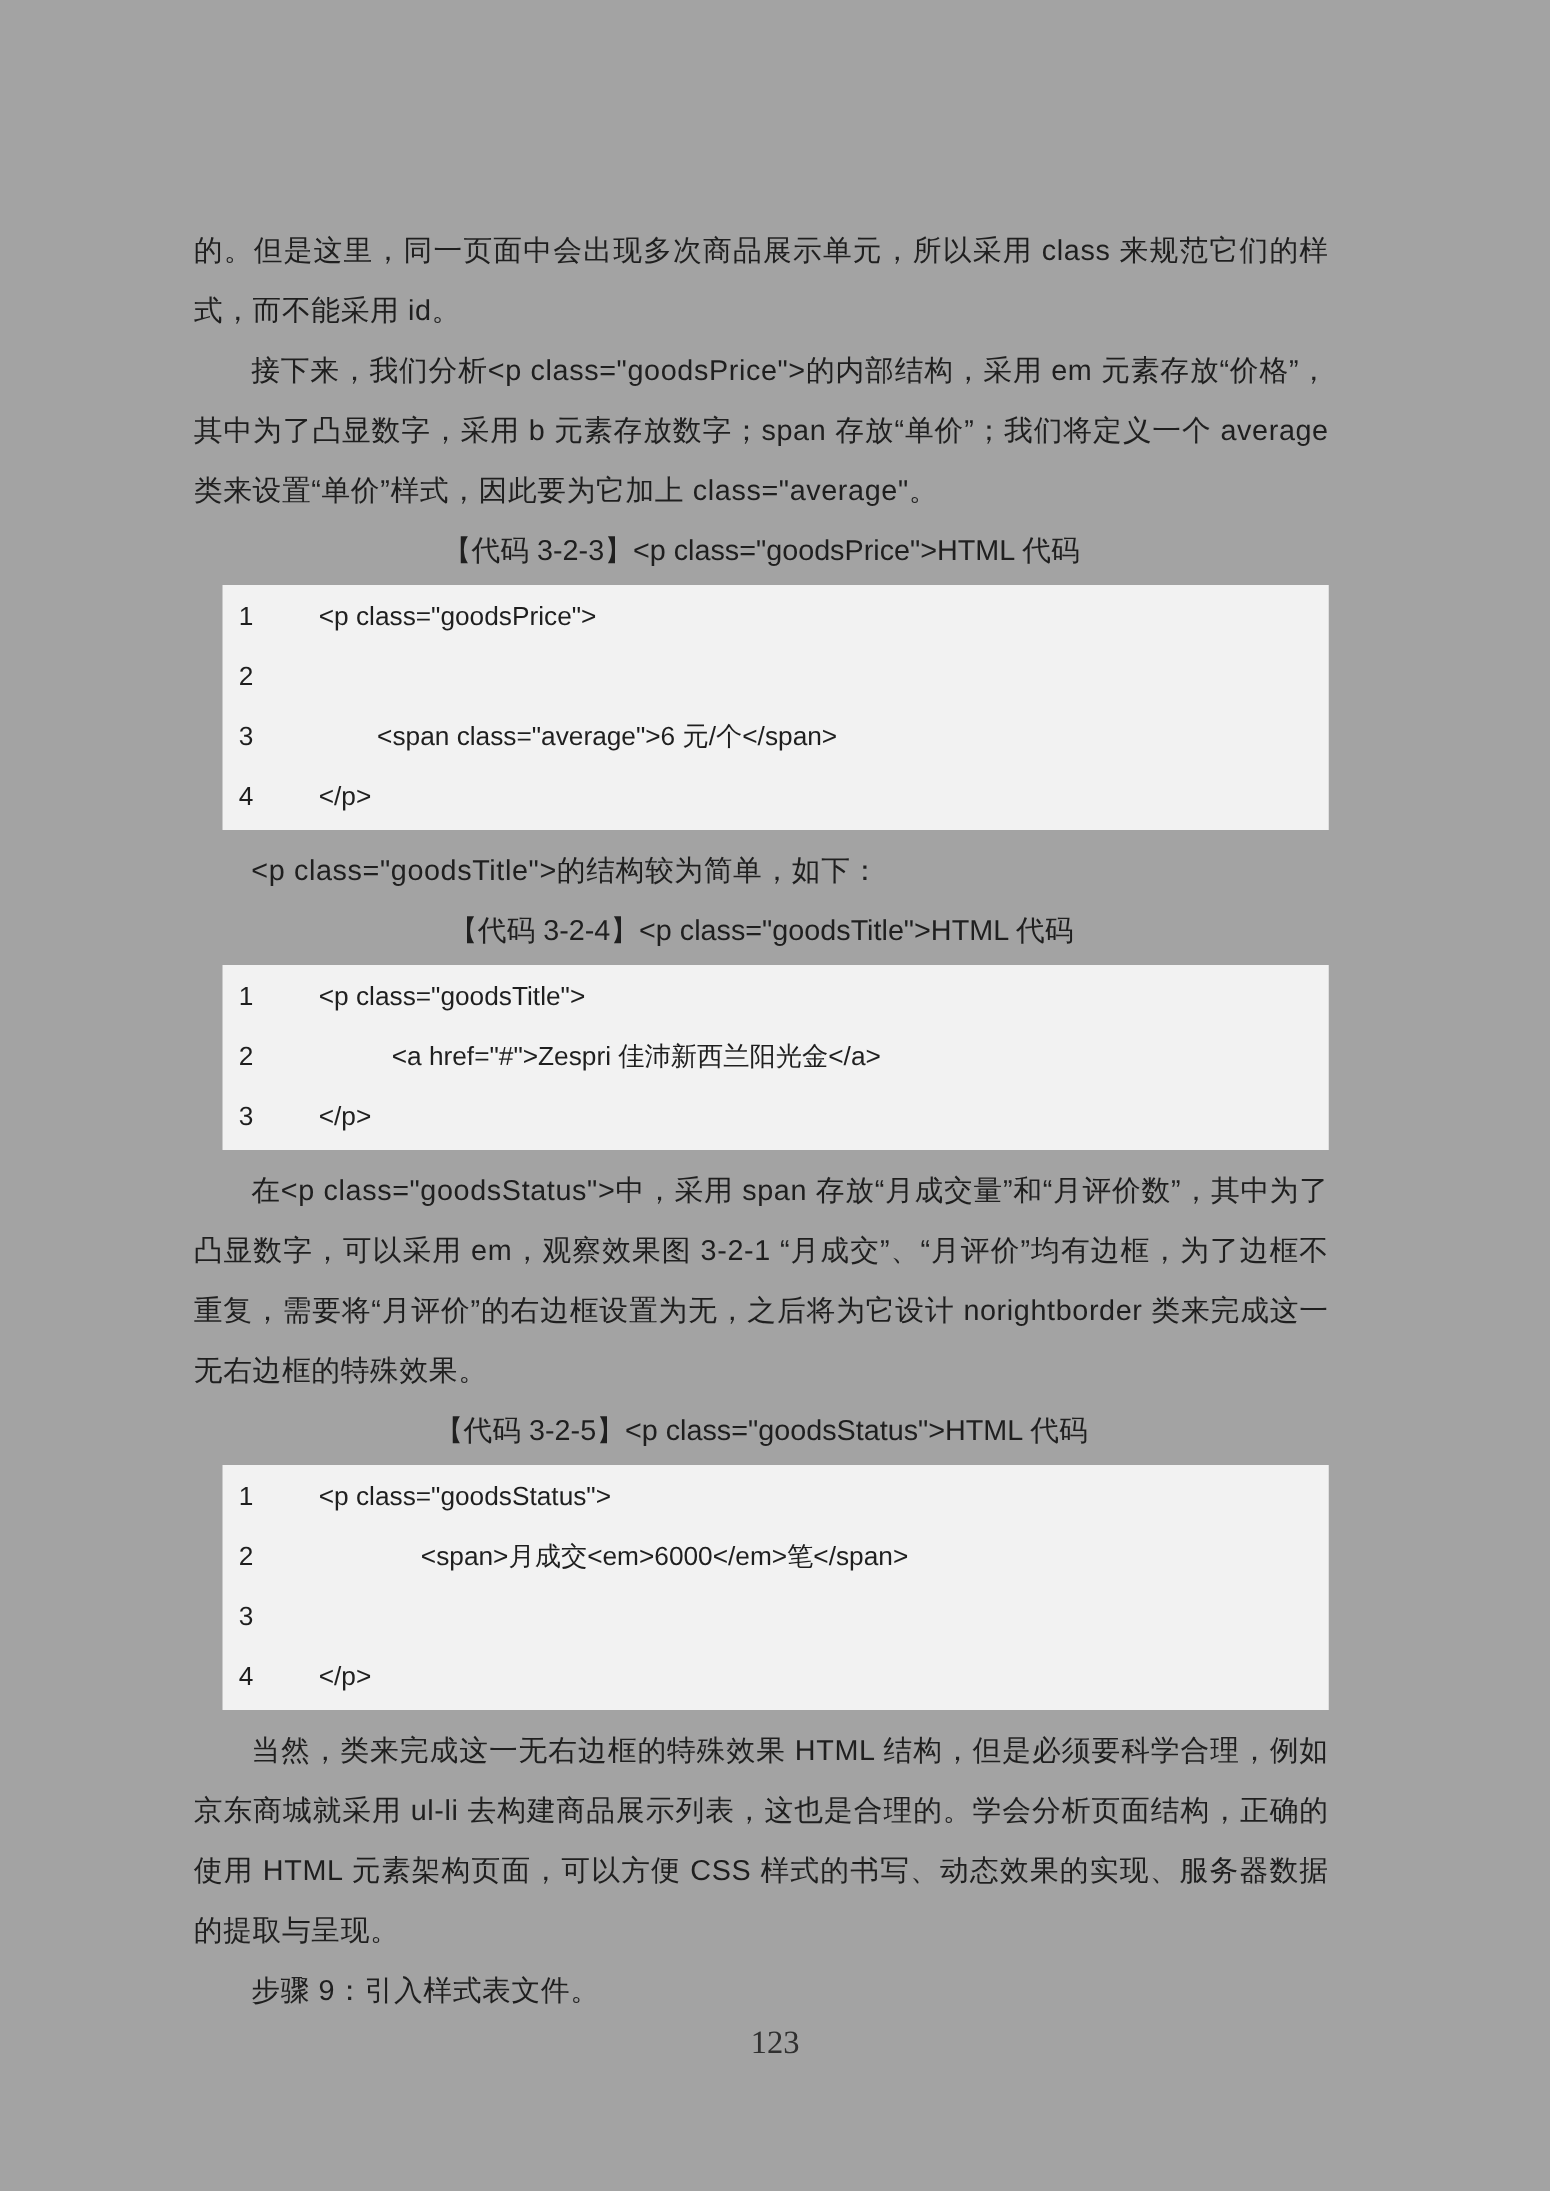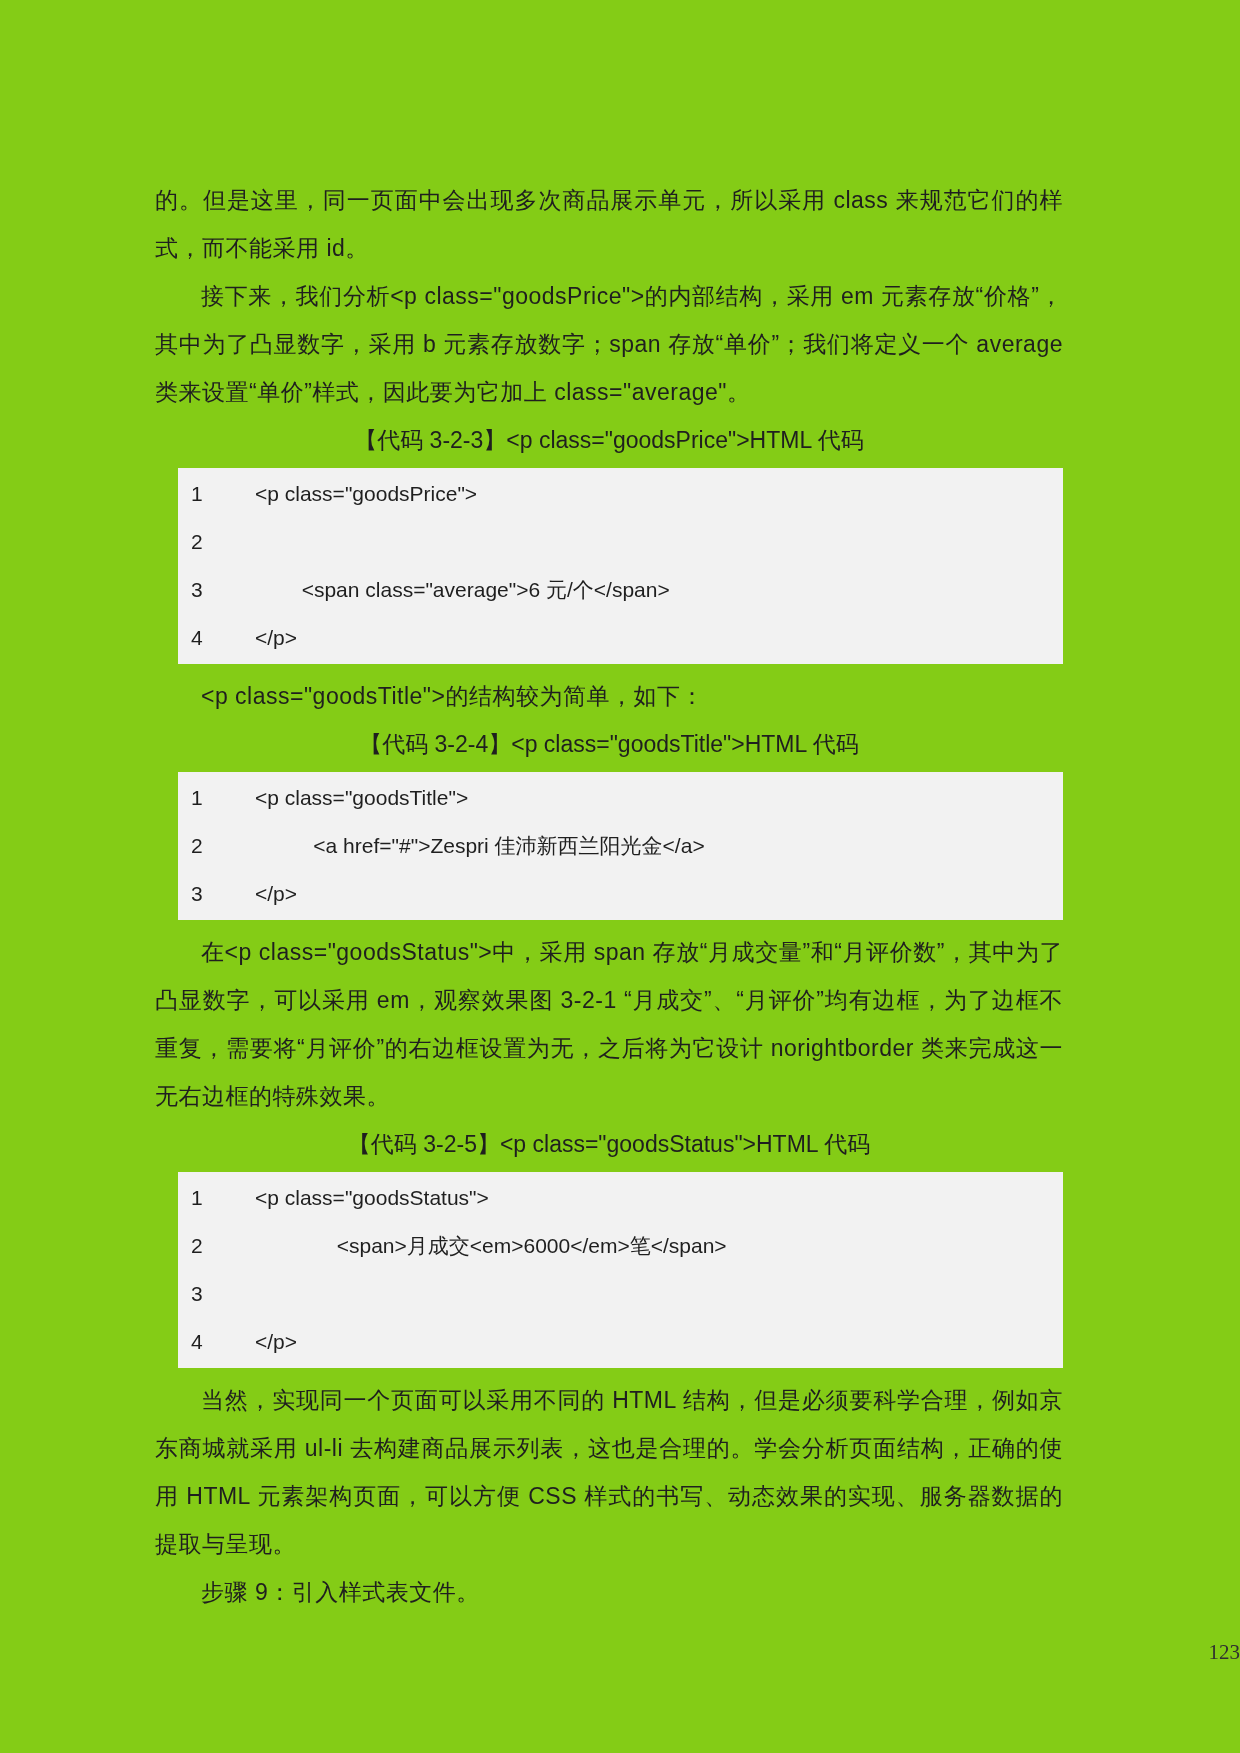--- a/index.html
+++ b/index.html
@@ -5,21 +5,21 @@
   html, body {
     margin: 0;
     padding: 0;
     background: #ffffff;
   }
   .page {
     position: relative;
     width: 1240px;
     height: 1753px;
     box-sizing: border-box;
-    background: #84cc16;
+    background: #a3a3a3;
     padding: 176px 177px 0 155px;
     font-family: "Liberation Sans", "DejaVu Sans", sans-serif;
     color: #1f1f1f;
     overflow: hidden;
   }
   .body-text {
     margin: 0;
     font-size: 23px;
     line-height: 48px;
     text-align: justify;
@@ -50,25 +50,25 @@
     width: 64px;
     padding-left: 13px;
     box-sizing: content-box;
   }
   .code-text {
     white-space: pre;
   }
   .page-number {
     position: absolute;
     left: 0;
-    bottom: 88px;
+    bottom: 104px;
     width: 100%;
-    text-align: right;
+    text-align: center;
     font-family: "Liberation Serif", "DejaVu Serif", serif;
-    font-size: 21px;
+    font-size: 26px;
     color: #303030;
   }
 </style>
 </head>
 <body>
 
 <div class="page">
 
   <p class="body-text">的。但是这里，同一页面中会出现多次商品展示单元，所以采用 class 来规范它们的样式，而不能采用 id。</p>
 
@@ -128,19 +128,19 @@
     </div>
     <div class="code-line">
       <span class="line-num">3</span>
     </div>
     <div class="code-line">
       <span class="line-num">4</span>
       <span class="code-text">&lt;/p&gt;</span>
     </div>
   </div>
 
-  <p class="body-text indent">当然，实现同一个页面可以采用不同的 HTML 结构，但是必须要科学合理，例如京东商城就采用 ul-li 去构建商品展示列表，这也是合理的。学会分析页面结构，正确的使用 HTML 元素架构页面，可以方便 CSS 样式的书写、动态效果的实现、服务器数据的提取与呈现。</p>
+  <p class="body-text indent">当然，类来完成这一无右边框的特殊效果 HTML 结构，但是必须要科学合理，例如京东商城就采用 ul-li 去构建商品展示列表，这也是合理的。学会分析页面结构，正确的使用 HTML 元素架构页面，可以方便 CSS 样式的书写、动态效果的实现、服务器数据的提取与呈现。</p>
 
   <p class="body-text indent">步骤 9：引入样式表文件。</p>
 
   <div class="page-number">123</div>
 
 </div>
 
 </body></html>

